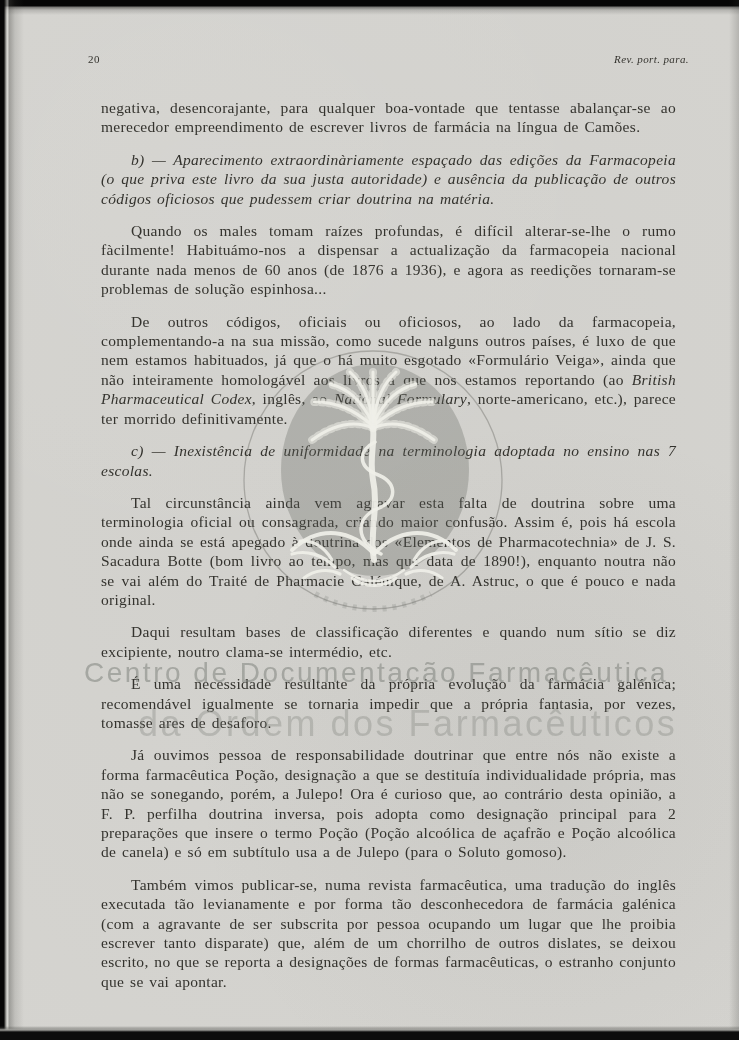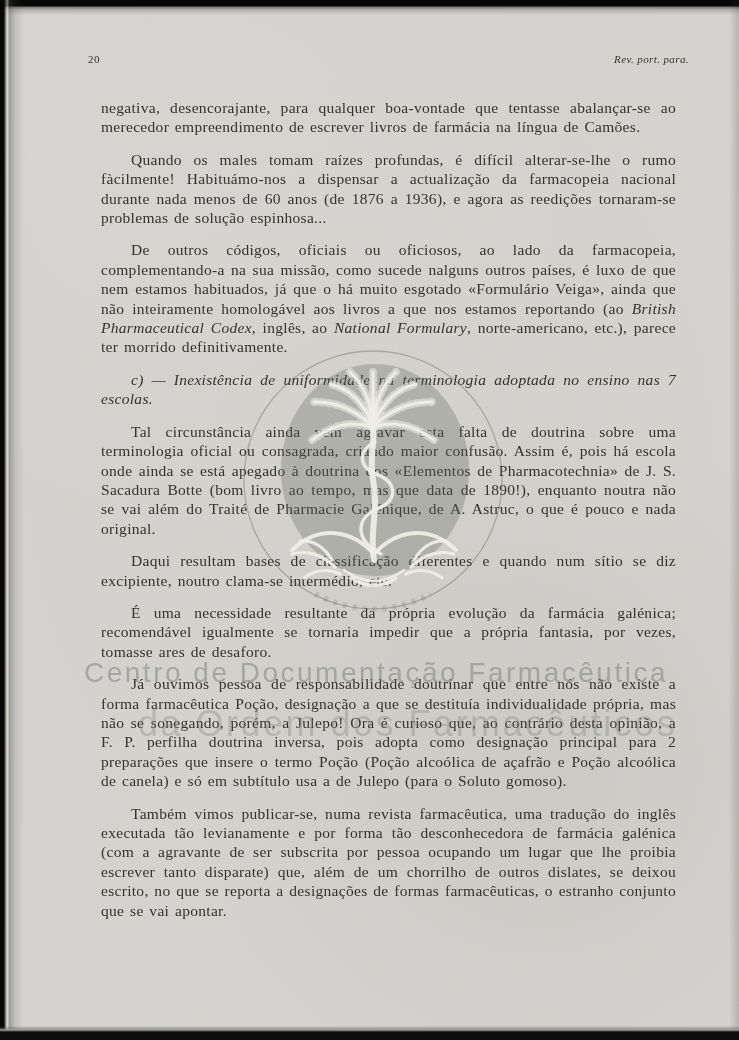--- a/index.html
+++ b/index.html
@@ -65,20 +65,21 @@
   <div class="edge-left"></div>
   <div class="edge-right"></div>
 
   <div class="header">
     <span>20</span>
     <span class="journal">Rev. port. para.</span>
   </div>
 
   <div class="body-text">
     <p class="cont">negativa, desencorajante, para qualquer boa-vontade que tentasse abalançar-se ao merecedor empreendimento de escrever livros de farmácia na língua de Camões.</p>
+    <p class="ital gap">b) — Aparecimento extraordinàriamente espaçado das edições da Farmacopeia (o que priva este livro da sua justa autoridade) e ausência da publicação de outros códigos oficiosos que pudessem criar doutrina na matéria.</p>
     <p class="gap">Quando os males tomam raízes profundas, é difícil alterar-se-lhe o rumo fàcilmente! Habituámo-nos a dispensar a actualização da farmacopeia nacional durante nada menos de 60 anos (de 1876 a 1936), e agora as reedições tornaram-se problemas de solução espinhosa...</p>
     <p><span>De outros códigos, oficiais ou oficiosos, ao lado da farmacopeia, complementando-a na sua missão, como sucede nalguns outros países, é luxo de que nem estamos habituados, já que o há muito esgotado «Formulário Veiga», ainda que não inteiramente homologável aos livros a que nos estamos reportando (ao </span><i>British Pharmaceutical Codex</i><span>, inglês, ao </span><i>National Formulary</i><span>, norte-americano, etc.), parece ter morrido definitivamente.</span></p>
     <p class="ital gap">c) — Inexistência de uniformidade na terminologia adoptada no ensino nas 7 escolas.</p>
     <p class="gap">Tal circunstância ainda vem agravar esta falta de doutrina sobre uma terminologia oficial ou consagrada, criando maior confusão. Assim é, pois há escola onde ainda se está apegado à doutrina dos «Elementos de Pharmacotechnia» de J. S. Sacadura Botte (bom livro ao tempo, mas que data de 1890!), enquanto noutra não se vai além do Traité de Pharmacie Galénique, de A. Astruc, o que é pouco e nada original.</p>
     <p>Daqui resultam bases de classificação diferentes e quando num sítio se diz excipiente, noutro clama-se intermédio, etc.</p>
     <p>É uma necessidade resultante da própria evolução da farmácia galénica; recomendável igualmente se tornaria impedir que a própria fantasia, por vezes, tomasse ares de desaforo.</p>
     <p>Já ouvimos pessoa de responsabilidade doutrinar que entre nós não existe a forma farmacêutica Poção, designação a que se destituía individualidade própria, mas não se sonegando, porém, a Julepo! Ora é curioso que, ao contrário desta opinião, a F. P. perfilha doutrina inversa, pois adopta como designação principal para 2 preparações que insere o termo Poção (Poção alcoólica de açafrão e Poção alcoólica de canela) e só em subtítulo usa a de Julepo (para o Soluto gomoso).</p>
     <p>Também vimos publicar-se, numa revista farmacêutica, uma tradução do inglês executada tão levianamente e por forma tão desconhecedora de farmácia galénica (com a agravante de ser subscrita por pessoa ocupando um lugar que lhe proibia escrever tanto disparate) que, além de um chorrilho de outros dislates, se deixou escrito, no que se reporta a designações de formas farmacêuticas, o estranho conjunto que se vai apontar.</p>
   </div>
 

